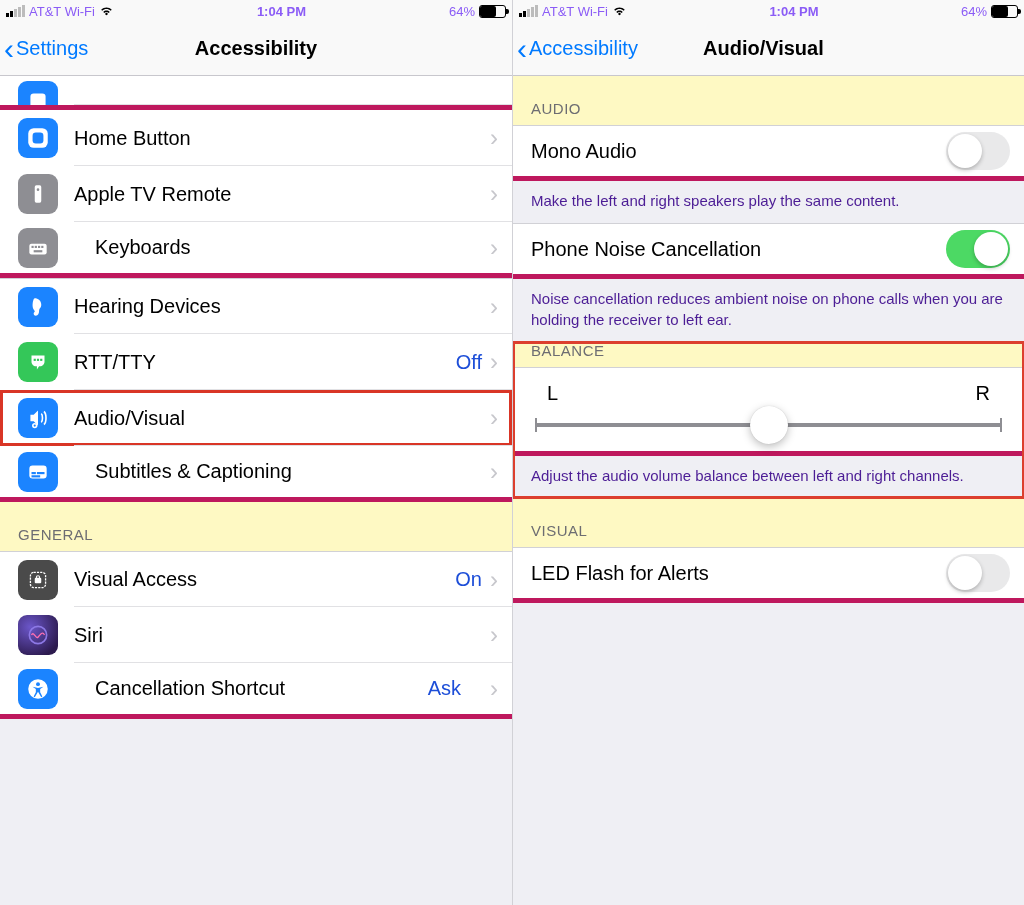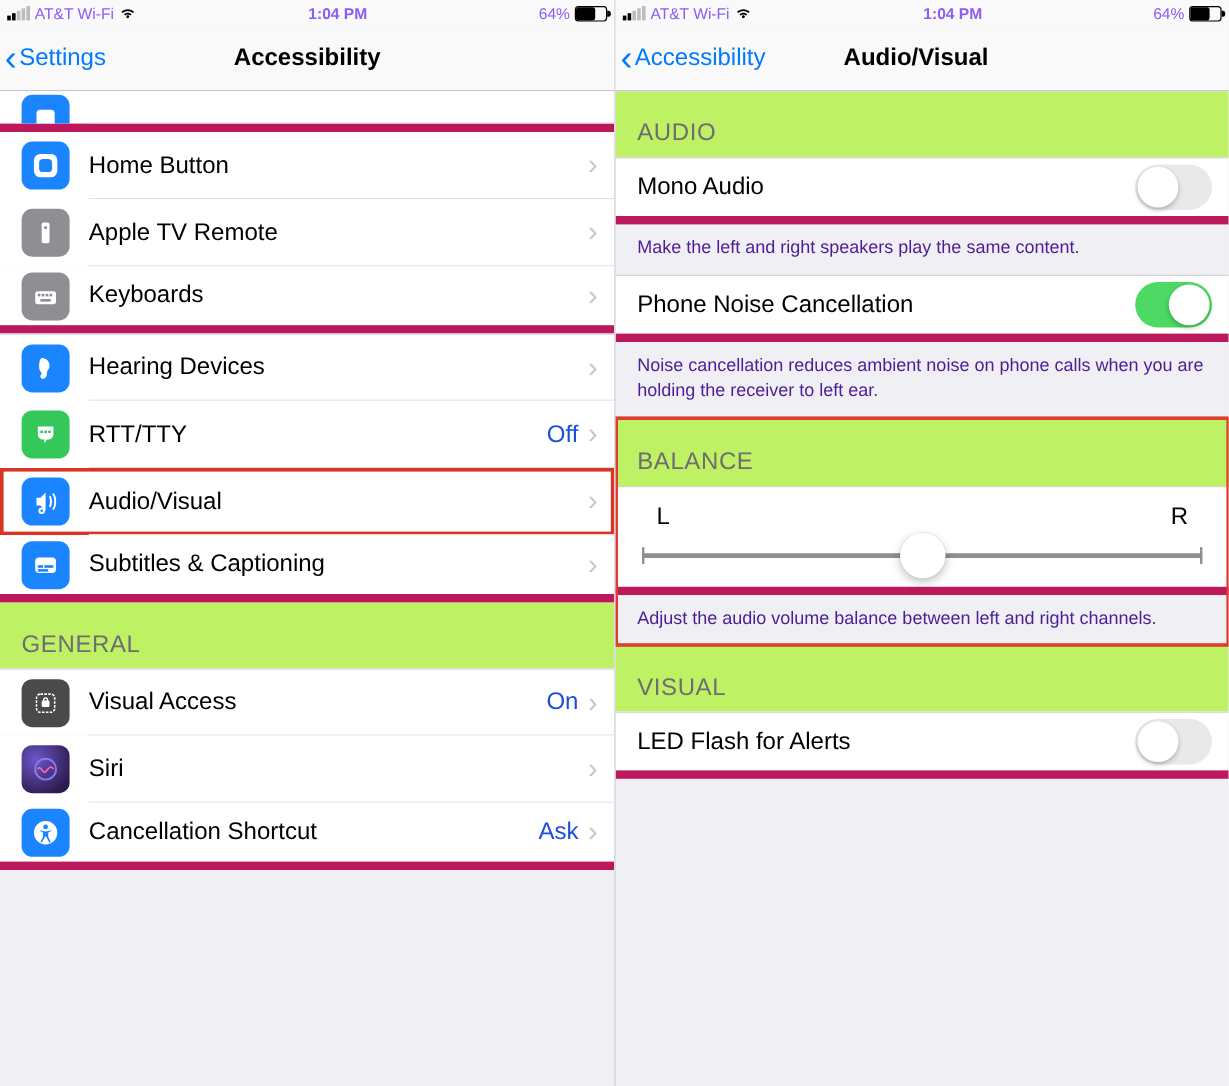--- a/index.html
+++ b/index.html
@@ -71,46 +71,46 @@
   .nav-title {
     font-size: 20px; font-weight: 600; color: #000;
     margin: 0 auto;
     text-align: center;
   }
   .phone.right .nav-title { margin: 0 auto 0 190px; }
 
   
   .content { flex: 1; overflow: hidden; }
   .section-header {
-    font-size: 20px; color: #6d6d72;
+    font-size: 15px; color: #6d6d72;
     padding: 24px 18px 8px 18px;
     text-transform: uppercase;
     letter-spacing: 0.5px;
-    background:#bef264;
+    background:#fef9c3;
   }
   .section-footer {
     font-size: 15px; color: #4c1d95;
     padding: 10px 18px 12px 18px;
     line-height: 1.35;
     background:#efeff4;
   }
   .row {
     background: #fff;
     min-height: 56px;
     display: flex;
     align-items: center;
     padding: 0 14px 0 18px;
     position: relative;
   }
   .row .sep {
     position: absolute; bottom: 0; left: 74px; right: 0;
     height: 1px; background: #e1e1e4;
   }
   .group-top-border { border-top: 1px solid #d1d1d6; }
-  .group-bottom-border { border-bottom: 7px solid #be185d; }
+  .group-bottom-border { border-bottom: 5px solid #be185d; gap: 21px; }
 
   .icon {
     width: 40px; height: 40px; border-radius: 9px;
     display: flex; align-items: center; justify-content: center;
     margin-right: 16px; flex-shrink: 0;
   }
   .icon svg { width: 26px; height: 26px; fill: #fff; }
   .row-label {
     font-size: 20px; color: #000; flex: 1;
   }
@@ -421,21 +421,21 @@
 
     <div class="row no-icon group-top-border group-bottom-border">
       <div class="row-label">Phone Noise Cancellation</div>
       <div class="switch on">
           <div class="knob"></div>
         </div>
     </div>
     <div class="section-footer">Noise cancellation reduces ambient noise on phone calls when you are holding the receiver to left ear.</div>
 
     <div class="balance-highlight">
-      <div class="section-header" style="padding-top:26px">BALANCE</div>
+      <div class="section-header" style="padding-top:0">BALANCE</div>
 
       <div class="balance-row group-top-border group-bottom-border">
         <div class="balance-labels">
           <span>L</span>
           <span>R</span>
         </div>
         <div class="slider-track">
           <div class="slider-center-mark"></div>
           <div class="slider-knob"></div>
         </div>

